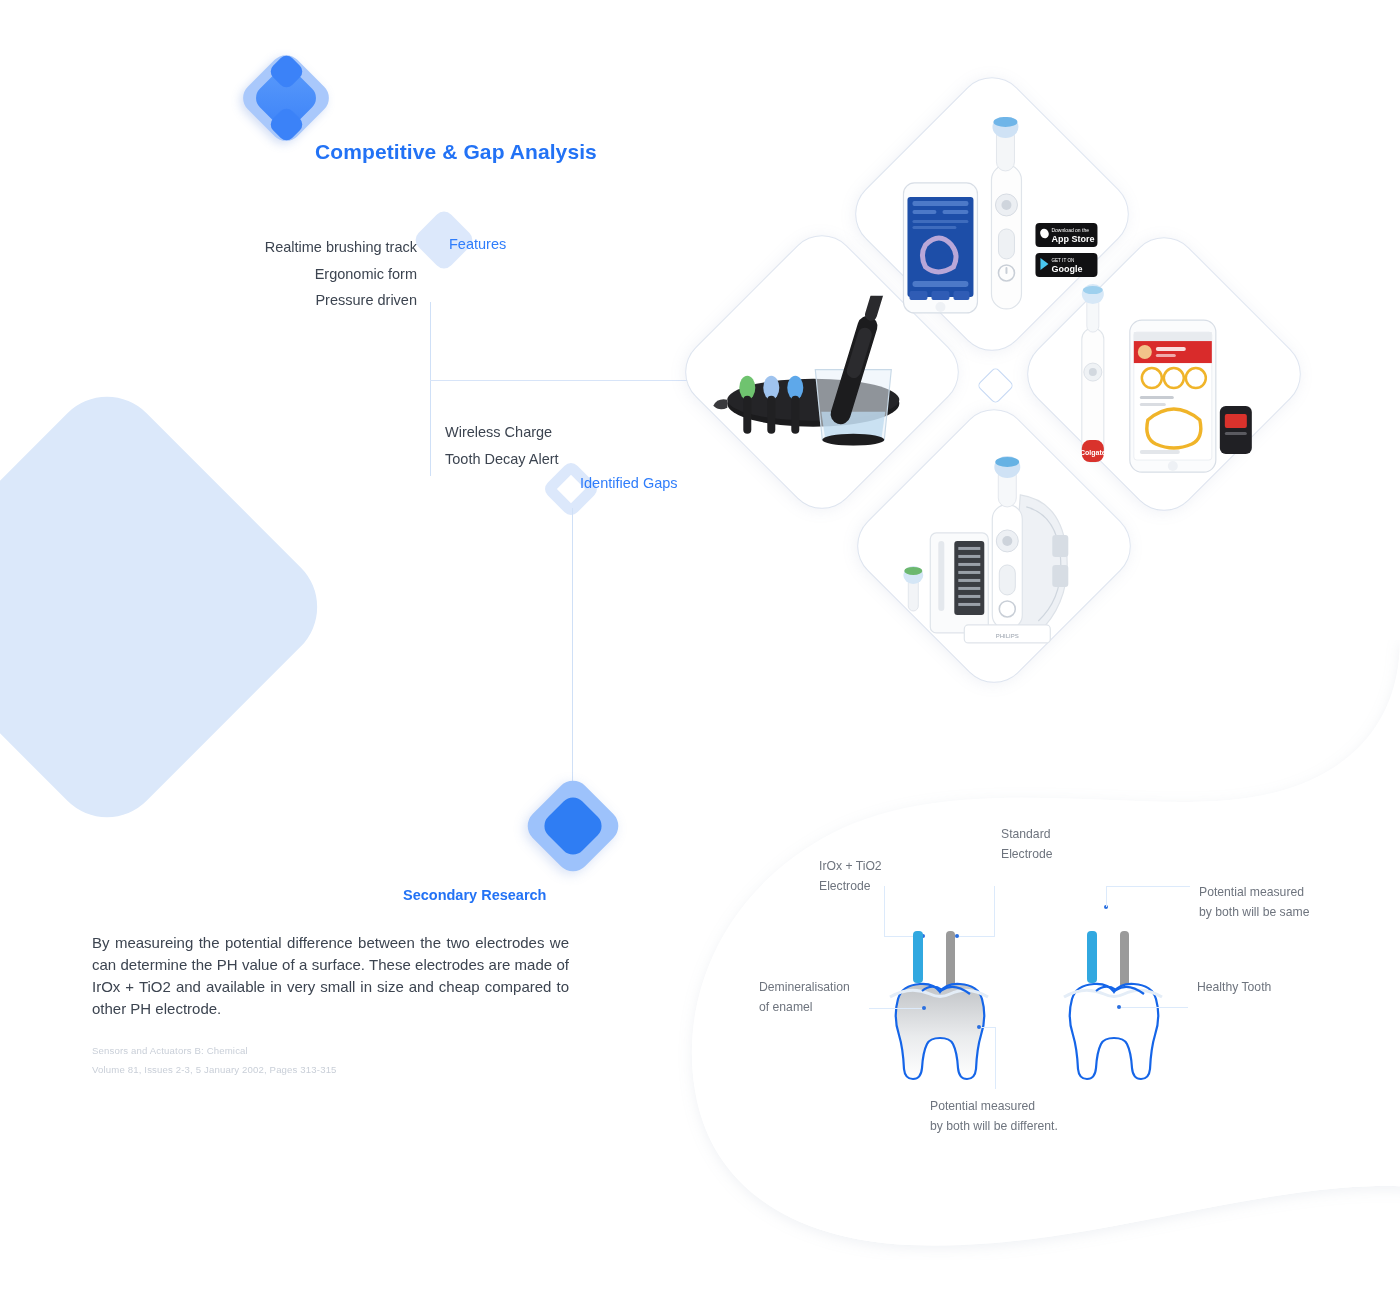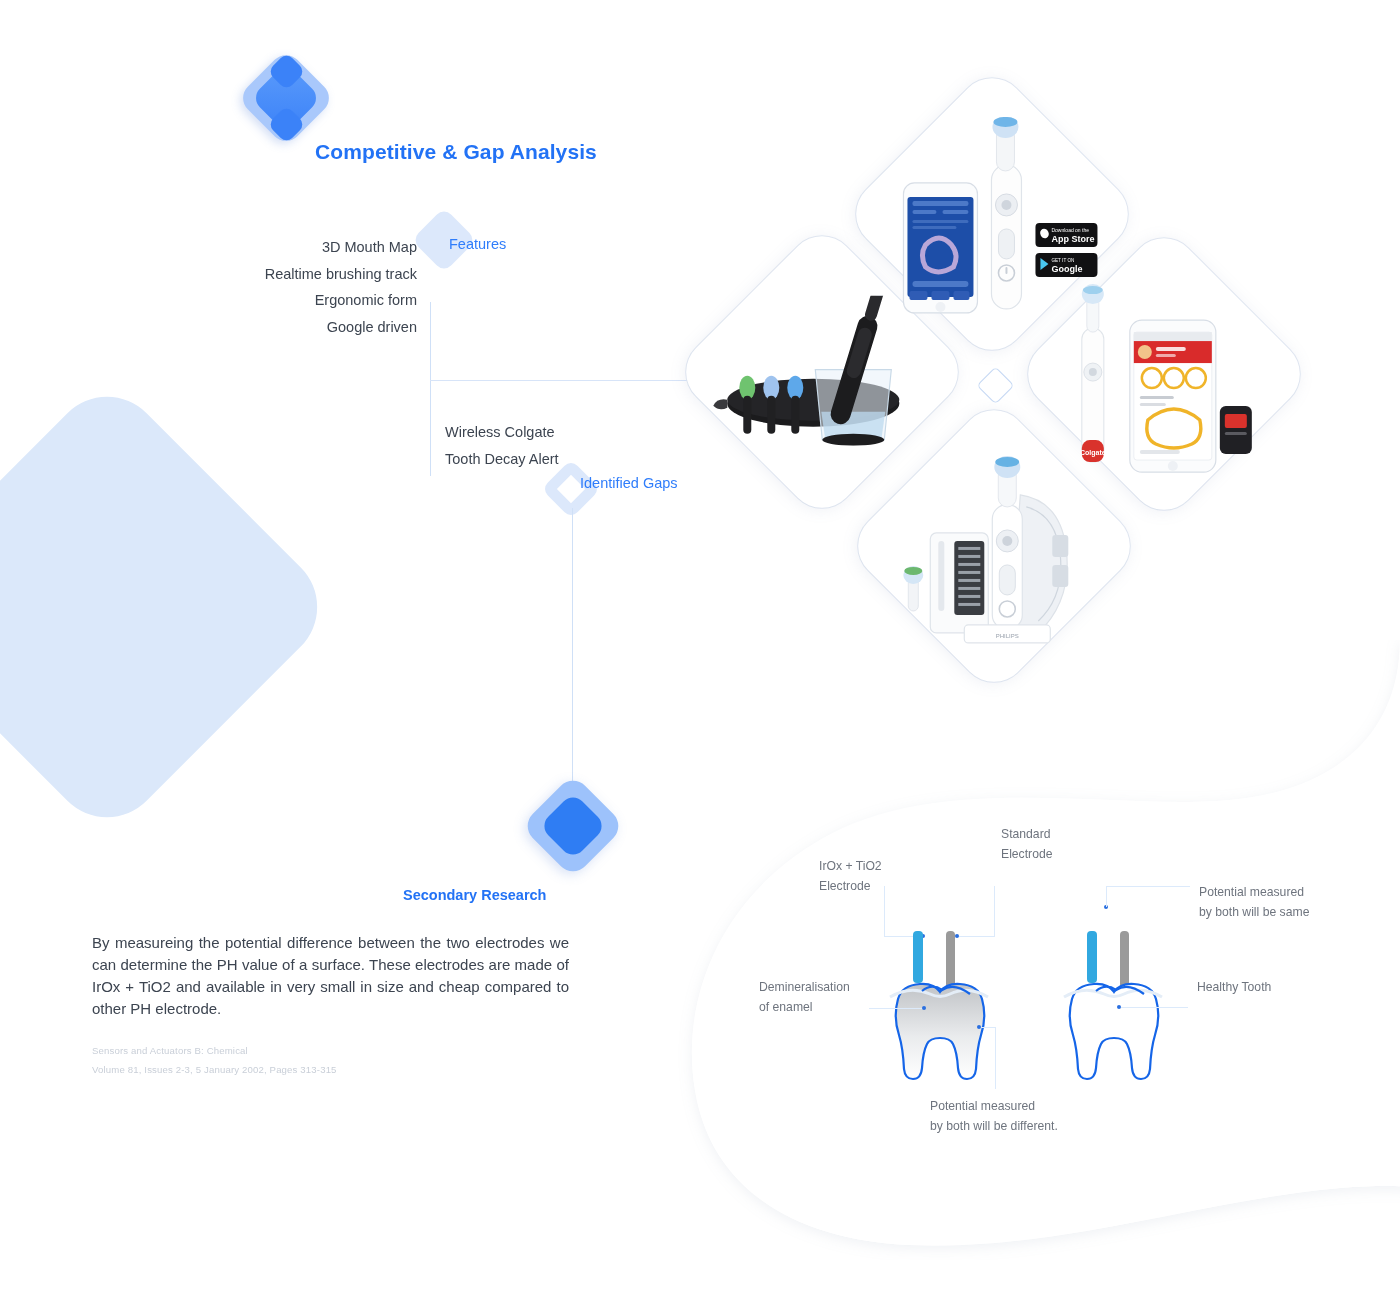--- a/index.html
+++ b/index.html
@@ -175,33 +175,32 @@
 
   <div class="logo">
     <div class="outer"></div>
     <div class="inner"></div>
     <div class="chip tl"></div>
     <div class="chip br"></div>
   </div>
   <div class="page-title">Competitive &amp; Gap Analysis</div>
 
   <ul class="feature-list">
-    <li>3D Mouth Map</li>
     <li>Realtime brushing track</li>
     <li>Ergonomic form</li>
-    <li>Google driven</li>
+    <li>Pressure driven</li>
   </ul>
   <div class="marker-features"></div>
   <div class="label-features">Features</div>
 
   <div class="vline" style="left:430px; top:302px; height:174px;"></div>
   <div class="hline" style="left:430px; top:380px; width:298px;"></div>
 
   <ul class="gap-list">
-    <li>Wireless Colgate</li>
+    <li>Wireless Charge</li>
     <li>Tooth Decay Alert</li>
   </ul>
   <div class="marker-gaps"></div>
   <div class="label-gaps">Identified Gaps</div>
 
   <div class="vline" style="left:572px; top:508px; height:282px;"></div>
 
   <div class="pcard" style="left:716px; top:266px;">
     <div class="pcard-img" style="left:-12px; top:30px;">
       <svg width="236" height="150" viewBox="0 0 236 150">

